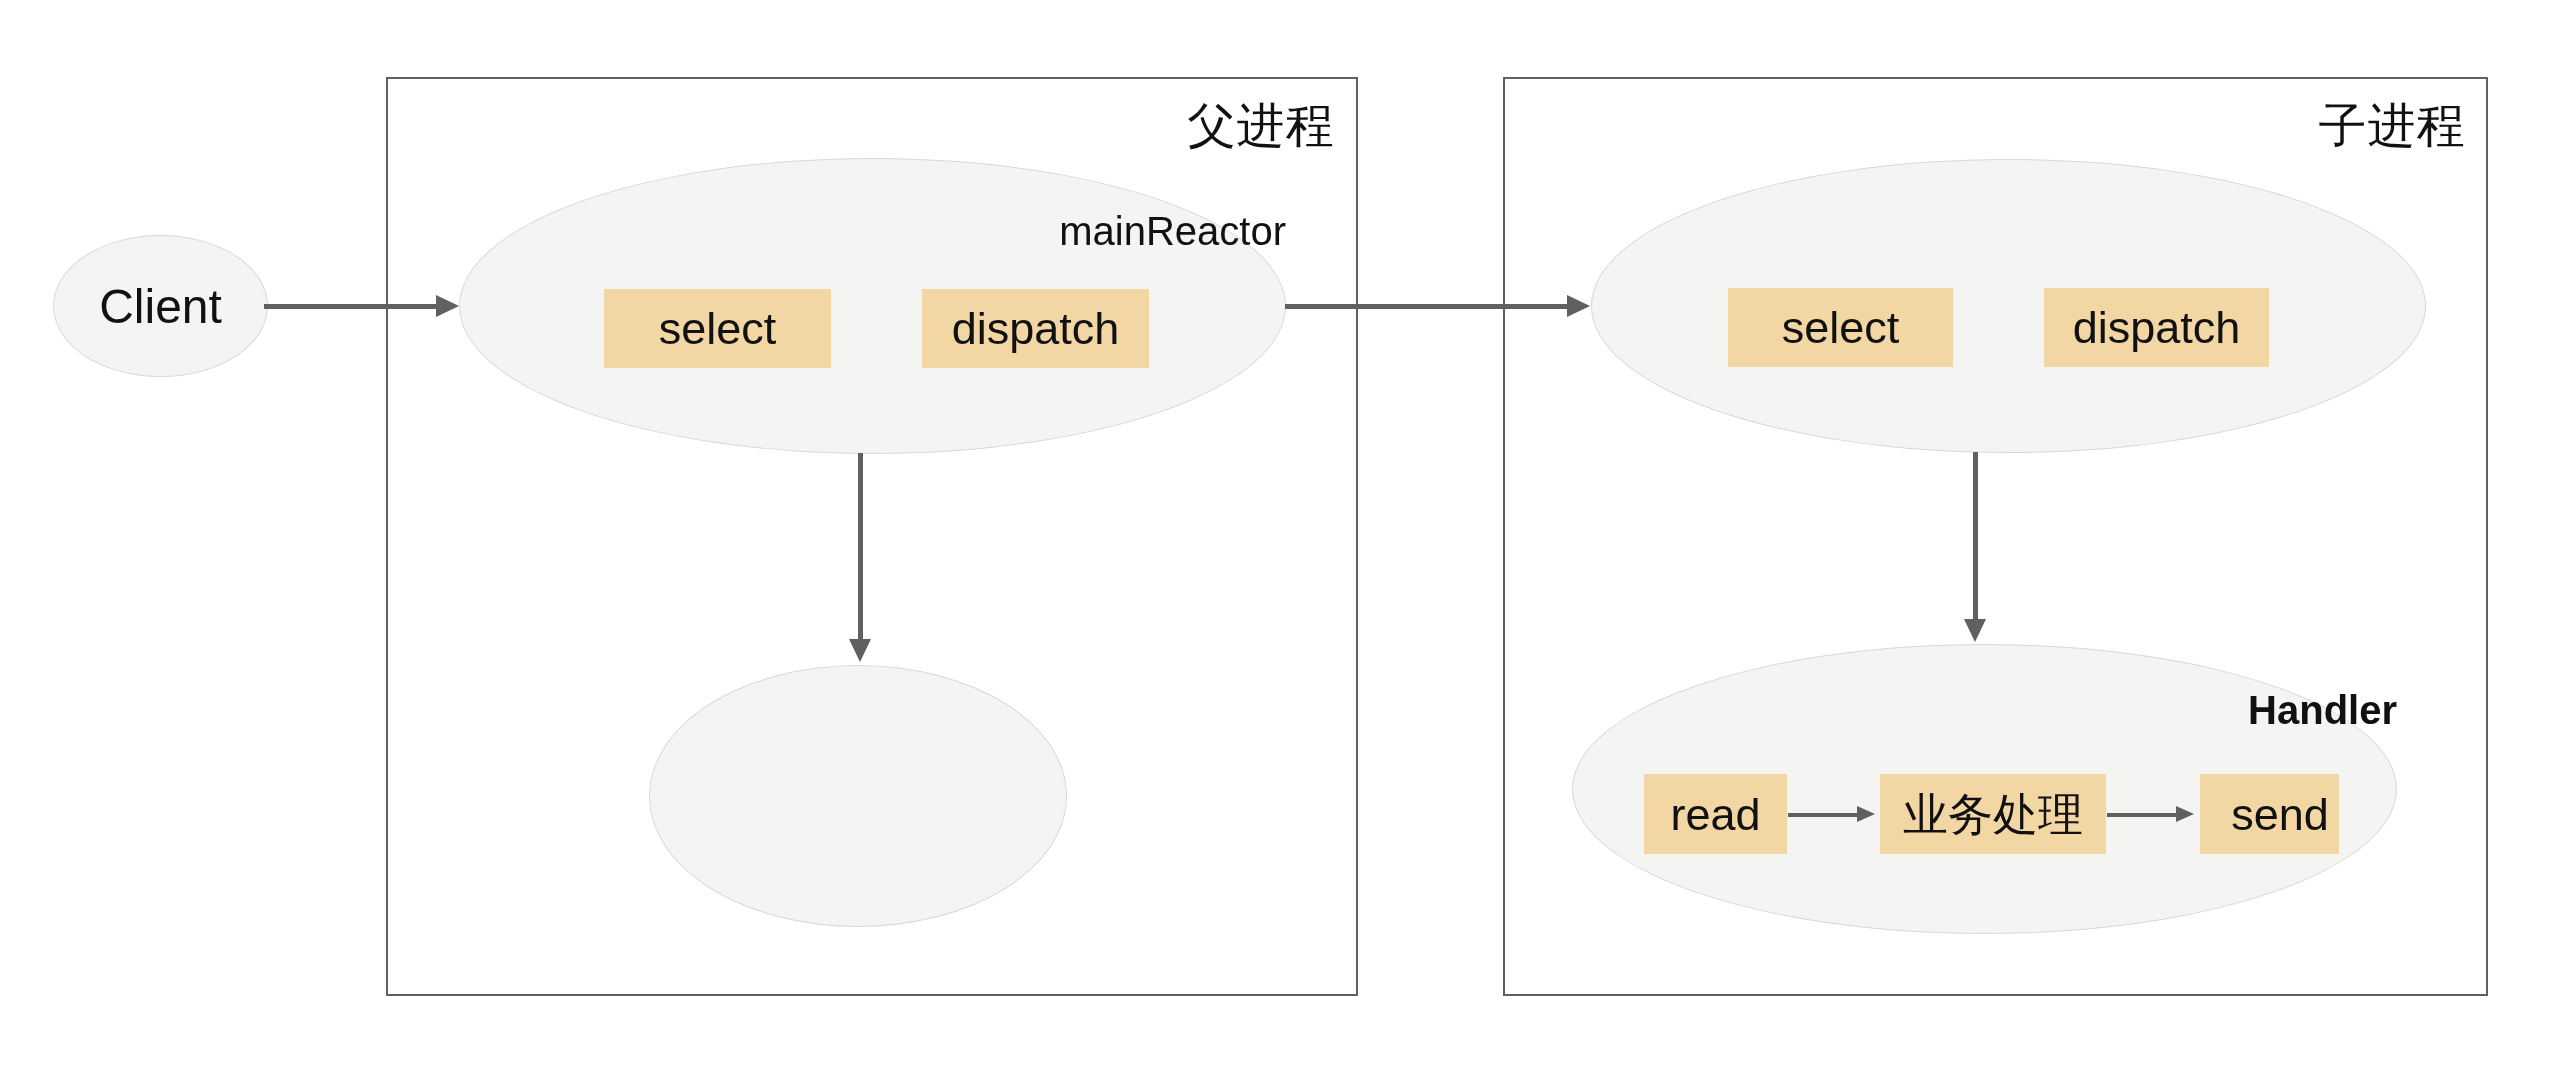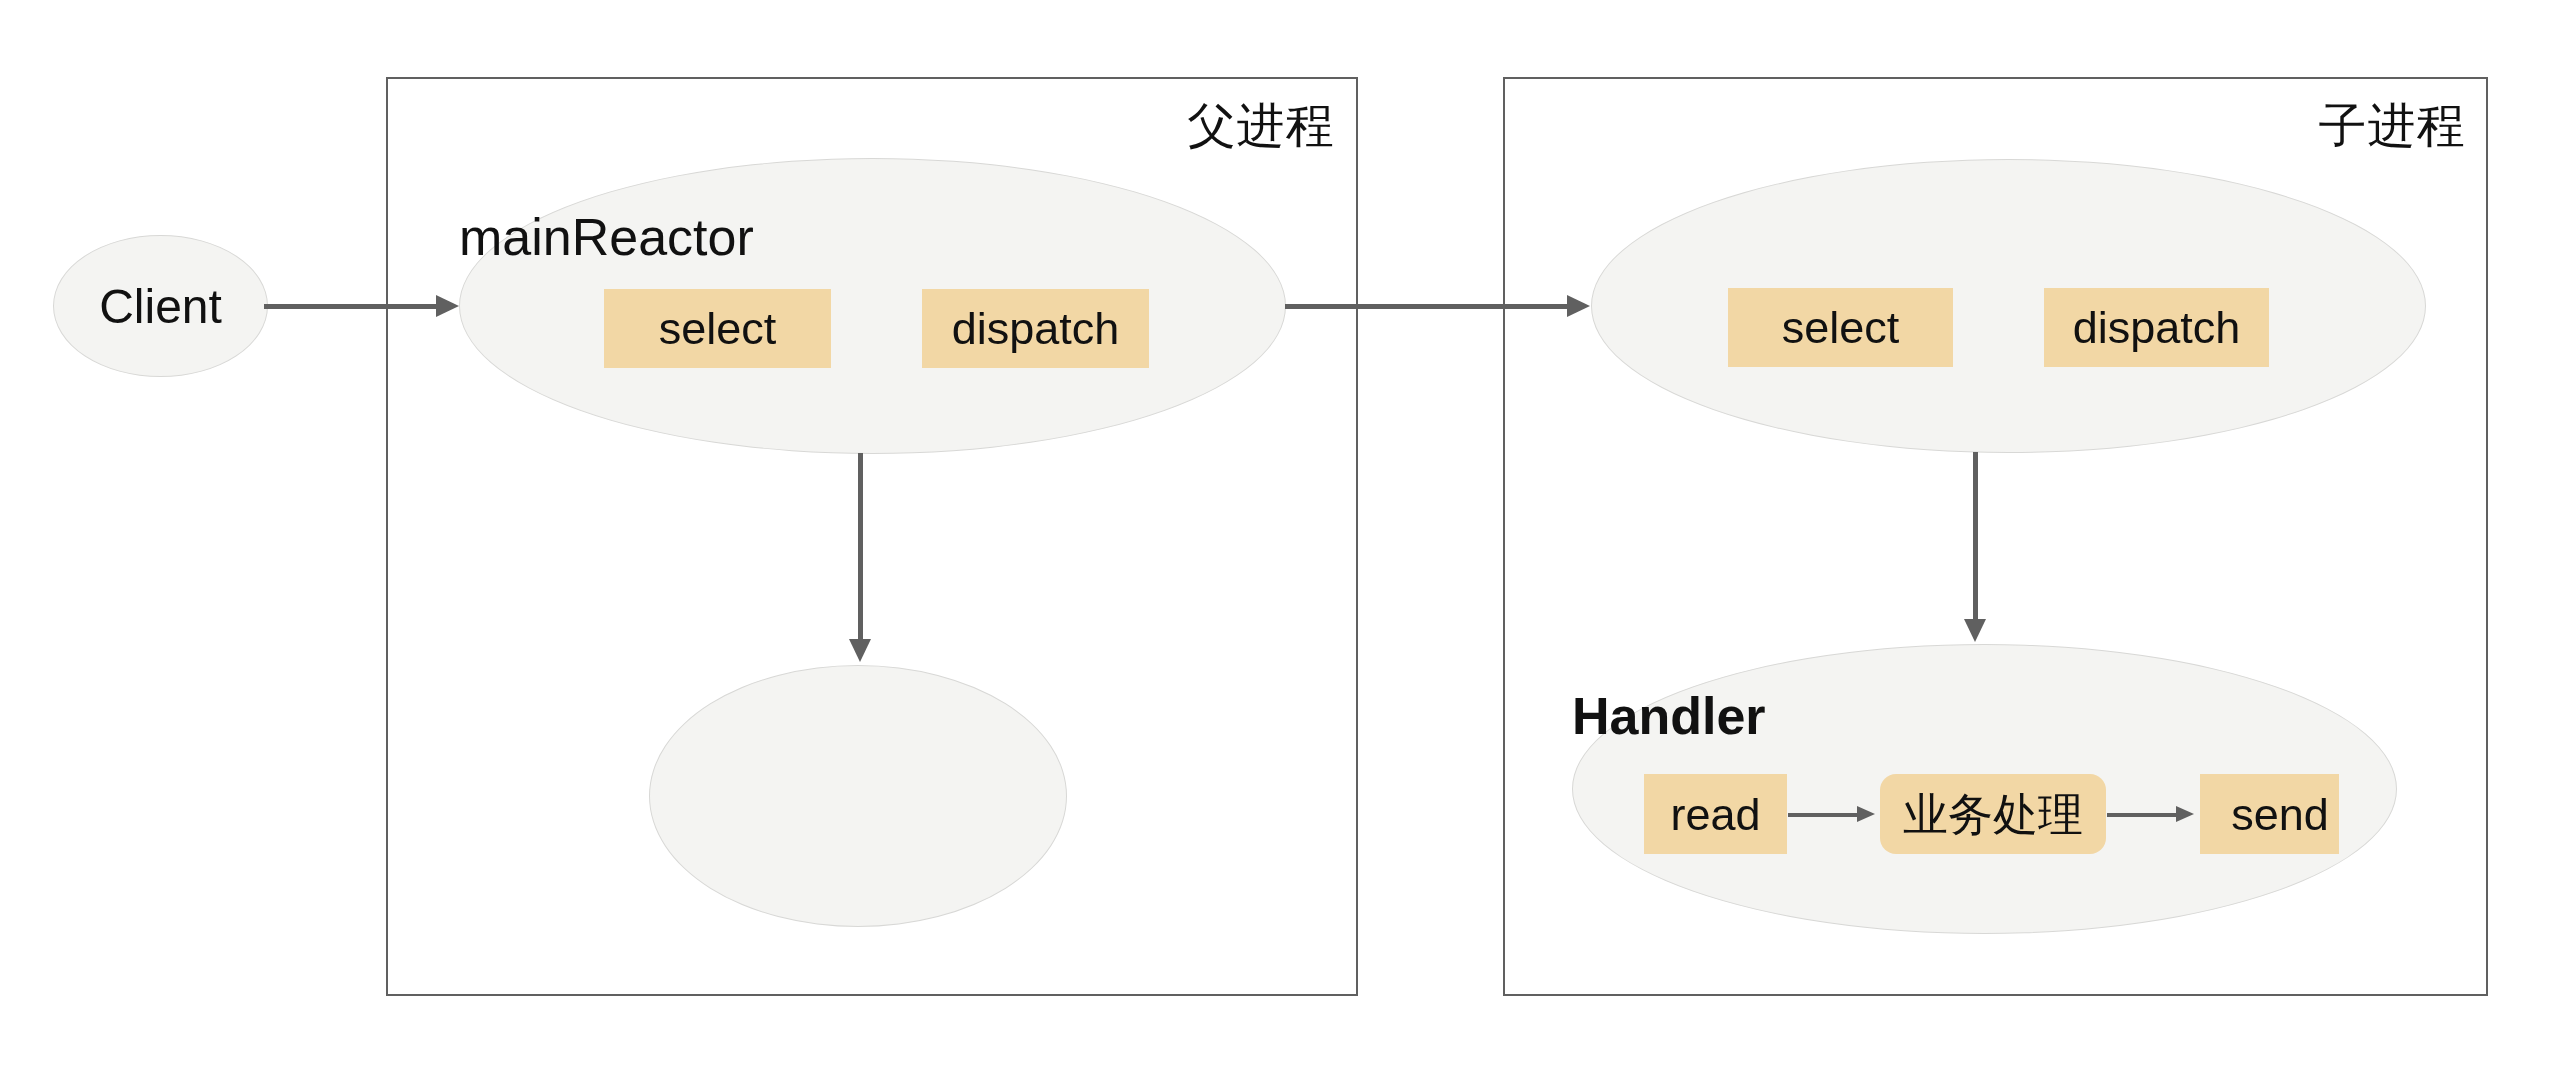--- a/index.html
+++ b/index.html
@@ -5,21 +5,21 @@
   html,body{margin:0;padding:0;}
   body{font-family:"Liberation Sans","DejaVu Sans",sans-serif;}
   .canvas{position:relative;width:2576px;height:1081px;background:var(--canvas-bg,#fff);overflow:hidden;color:var(--text-color,#111);}
 
   
   .proc-box{position:absolute;border:2.3px solid var(--line-color,#606060);background:transparent;box-sizing:border-box;}
   .proc-label{position:absolute;top:25px;right:23px;font-size:48px;line-height:1;letter-spacing:1.2px;}
 
   
   .node{position:absolute;background:var(--node-fill,#f4f4f2);border:1.7px solid var(--node-stroke,#d8d8d6);border-radius:50%;box-sizing:border-box;}
-  .node-label{position:absolute;left:0;width:100%;text-align:left;font-size:52px;line-height:1;}
+  .node-label{position:absolute;left:0;width:100%;text-align:right;font-size:40px;line-height:1;}
 
   
   .op{position:absolute;background:var(--op-fill,#f2d7a5);display:flex;align-items:center;justify-content:center;font-size:45px;line-height:1;box-sizing:border-box;}
 
   
   .hline{position:absolute;height:4.6px;background:var(--line-color,#606060);}
   .vline{position:absolute;width:4.6px;background:var(--line-color,#606060);}
   .sline{position:absolute;height:3.5px;background:var(--line-color,#606060);}
   .head-right{position:absolute;width:0;height:0;border-top:11px solid transparent;border-bottom:11px solid transparent;border-left:23px solid var(--line-color,#606060);}
   .head-down{position:absolute;width:0;height:0;border-left:11px solid transparent;border-right:11px solid transparent;border-top:23px solid var(--line-color,#606060);}
@@ -42,21 +42,21 @@
   
   .sub-reactor{left:1591px;top:159px;width:835px;height:294px;}
   .sub-reactor-label{top:213px;}
   .op-select-sub{left:1728px;top:288px;width:225px;height:79px;}
   .op-dispatch-sub{left:2044px;top:288px;width:225px;height:79px;}
 
   
   .handler{left:1572px;top:644px;width:825px;height:290px;}
   .handler-label{top:690px;font-weight:bold;}
   .op-read{left:1644px;top:774px;width:143px;height:80px;}
-  .op-biz{left:1880px;top:774px;width:226px;height:80px;border-radius:16px;}
+  .op-biz{left:1880px;top:774px;width:226px;height:80px;}
   .op-send{left:2200px;top:774px;width:139px;height:80px;padding-left:21px;}
 </style>
 </head>
 <body>
 
 <div class="canvas">
 
   <div class="node client">
     <span>Client</span>
   </div>

